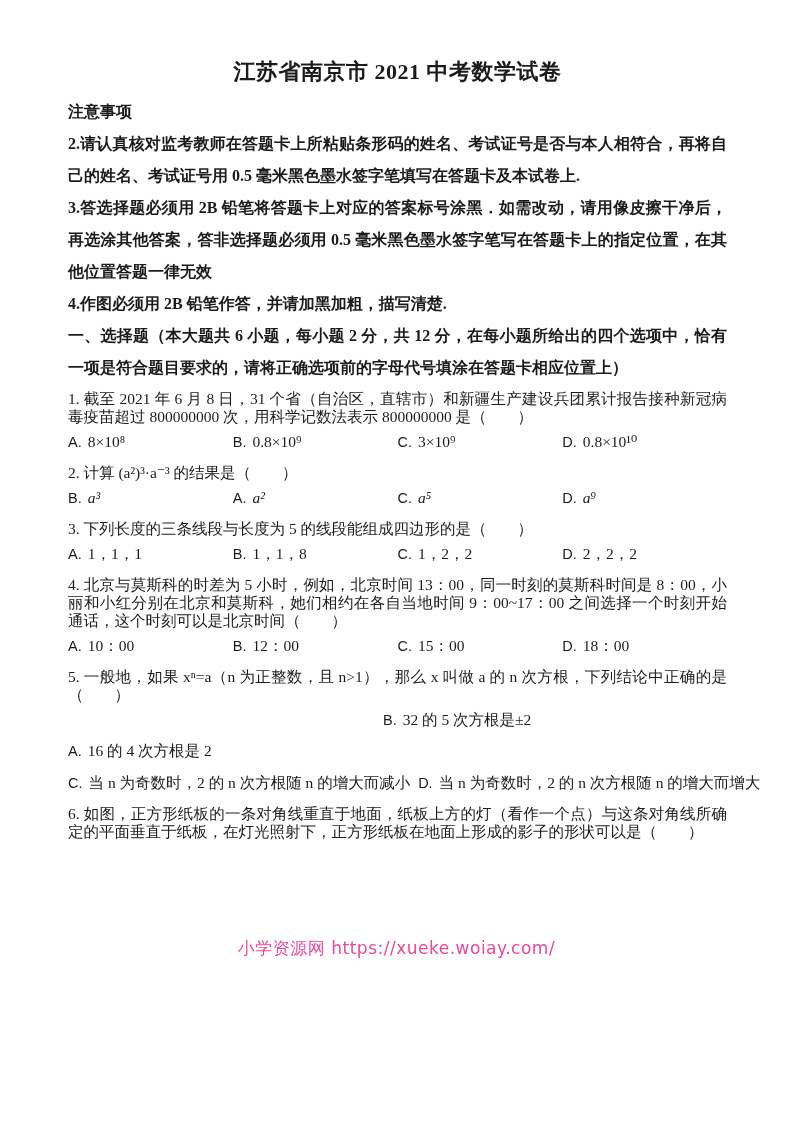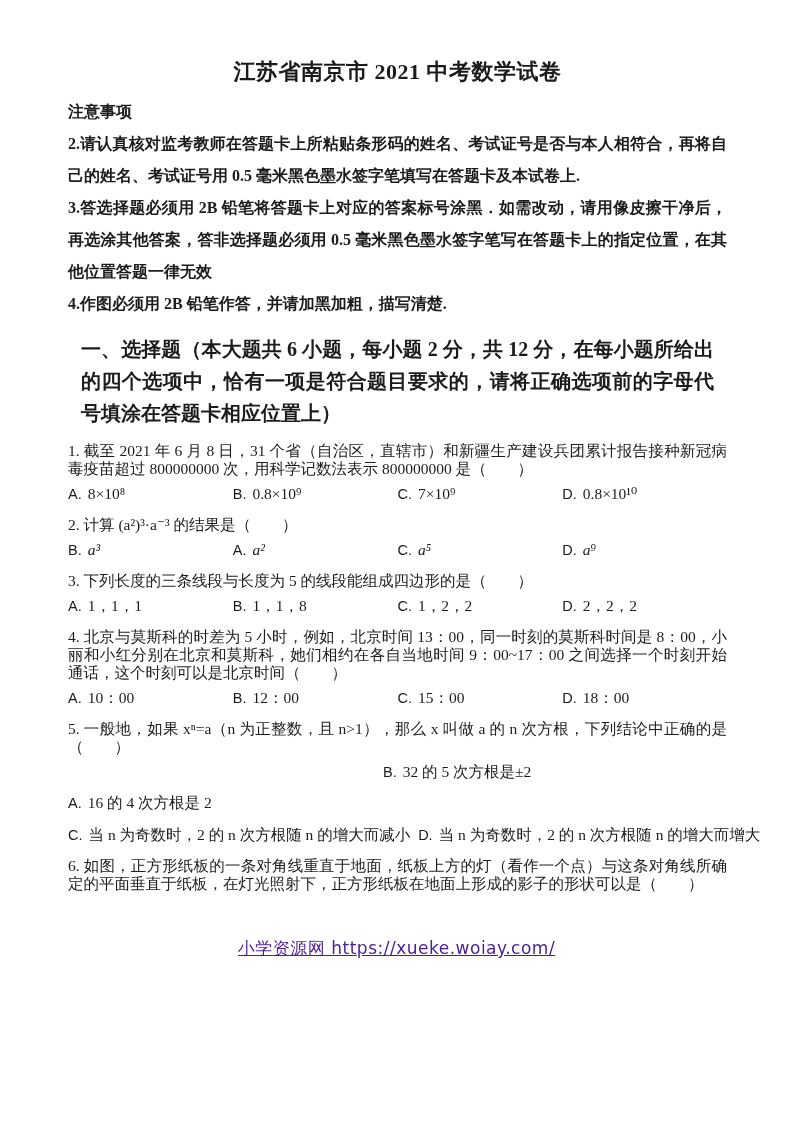--- a/index.html
+++ b/index.html
@@ -33,25 +33,25 @@
     line-height: 32px;
   }
   .notice-item {
     font-size: 16px;
     font-weight: 700;
     line-height: 32px;
     text-align: justify;
     margin: 0;
   }
   .section-heading {
-    font-size: 20px;
+    font-size: 16px;
     font-weight: 700;
     line-height: 32px;
     text-align: justify;
-    margin: 13px;
+    margin: 0;
   }
   .question { margin-top: 6px; }
   .q-text {
     font-size: 15.5px;
     font-weight: 400;
     line-height: 18px;
     text-align: justify;
     margin: 0;
   }
   .opts {
@@ -76,23 +76,22 @@
   .w315 { width: 315px; flex-shrink: 0; margin-top: 31px; }
   .gap16 { margin-left: 8px; }
   .footer {
     position: absolute;
     left: 0;
     right: 0;
     bottom: 26px;
     text-align: center;
     font-family: "DejaVu Sans", "Liberation Sans", sans-serif;
     font-size: 17px;
-    color: #4c1d95;
+    color: #ec4899;
     letter-spacing: 0.5px;
-    text-decoration: underline;
   }
 </style>
 </head>
 <body>
 
 <div class="page">
   <div class="content">
 
     <h1 class="title">江苏省南京市 2021 中考数学试卷</h1>
 
@@ -101,21 +100,21 @@
     <p class="notice-item">3.答选择题必须用 2B 铅笔将答题卡上对应的答案标号涂黑．如需改动，请用像皮擦干净后，再选涂其他答案，答非选择题必须用 0.5 毫米黑色墨水签字笔写在答题卡上的指定位置，在其他位置答题一律无效</p>
     <p class="notice-item">4.作图必须用 2B 铅笔作答，并请加黑加粗，描写清楚.</p>
 
     <p class="section-heading">一、选择题（本大题共 6 小题，每小题 2 分，共 12 分，在每小题所给出的四个选项中，恰有一项是符合题目要求的，请将正确选项前的字母代号填涂在答题卡相应位置上）</p>
 
     <div class="question">
       <p class="q-text">1. 截至 2021 年 6 月 8 日，31 个省（自治区，直辖市）和新疆生产建设兵团累计报告接种新冠病毒疫苗超过 800000000 次，用科学记数法表示 800000000 是（　　）</p>
       <div class="opts grid4">
         <span class="opt"><span class="opt-label">A.</span><span class="opt-text">8×10⁸</span></span>
         <span class="opt"><span class="opt-label">B.</span><span class="opt-text">0.8×10⁹</span></span>
-        <span class="opt"><span class="opt-label">C.</span><span class="opt-text">7×10⁹</span></span>
+        <span class="opt"><span class="opt-label">C.</span><span class="opt-text">3×10⁹</span></span>
         <span class="opt"><span class="opt-label">D.</span><span class="opt-text">0.8×10¹⁰</span></span>
       </div>
     </div>
 
     <div class="question">
       <p class="q-text">2. 计算 (a²)³·a⁻³ 的结果是（　　）</p>
       <div class="opts grid4 math-italic">
         <span class="opt"><span class="opt-label">B.</span><span class="opt-text">a³</span></span>
         <span class="opt"><span class="opt-label">A.</span><span class="opt-text">a²</span></span>
         <span class="opt"><span class="opt-label">C.</span><span class="opt-text">a⁵</span></span>

